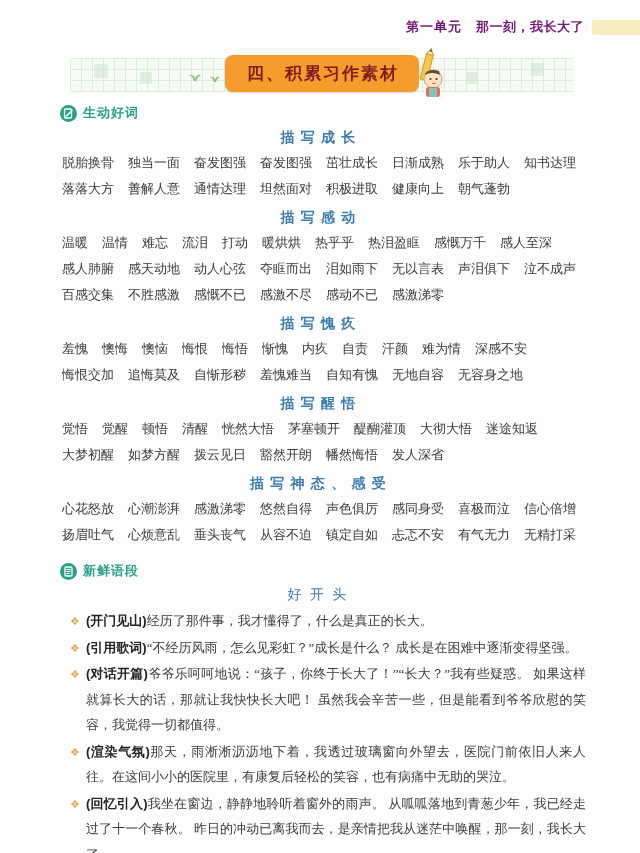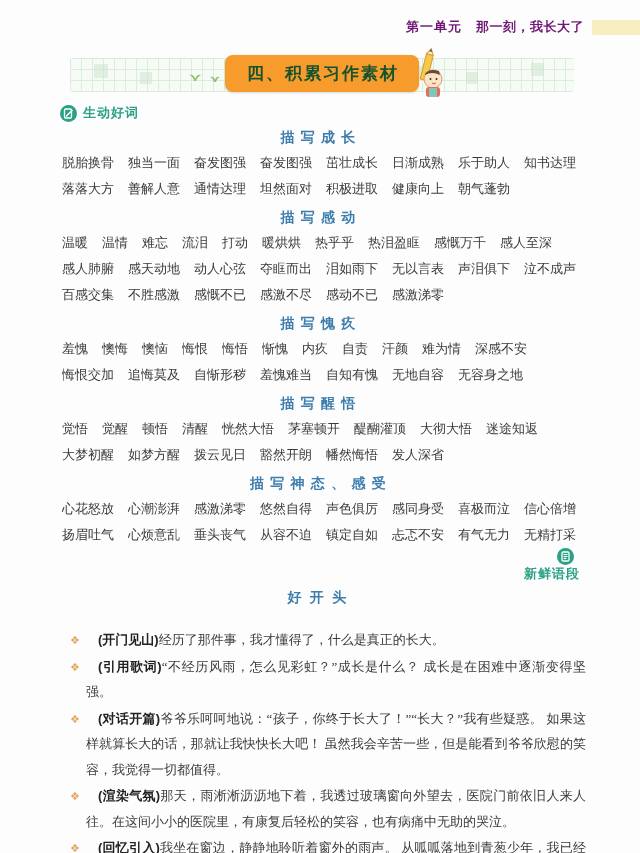--- a/index.html
+++ b/index.html
@@ -30,21 +30,21 @@
     background-color:#f7fbf6;
     background-image:
       linear-gradient(#dcecdc 1px, transparent 1px),
       linear-gradient(90deg,#dcecdc 1px, transparent 1px);
     background-size:11px 11px;
     border-radius:2px;
   }
   .grid-square{position:absolute;background:#cfe6cd;opacity:.55;}
   .banner-title{
     position:absolute;left:50%;top:-3px;transform:translateX(-50%);
-    background:#f79b2c;color:#14532d;
+    background:#f79b2c;color:#7f1d1d;
     font-size:17px;font-weight:bold;letter-spacing:2px;
     padding:7px 20px 7px 22px;border-radius:8px;
     box-shadow:0 1px 2px rgba(0,0,0,.15);
     white-space:nowrap;
   }
   .sprouts{position:absolute;left:118px;top:11px;}
   .mascot{position:absolute;left:50%;margin-left:88px;top:-10px;}
   
   .content{position:absolute;top:100px;left:62px;width:518px;}
   .section-title{
@@ -62,40 +62,39 @@
   .word-row{
     display:flex;gap:14px;flex-wrap:nowrap;
     justify-content:flex-start;
     font-family:"Liberation Serif",serif;
     font-size:13px;line-height:26px;color:#3a3a3a;
     white-space:nowrap;
   }
   .word{display:inline-block;}
   
   .para-heading{
-    text-align:center;color:#3d7eae;font-weight:bold;font-size:14px;
-    letter-spacing:.6em;margin:6px 0 20px;
+    text-align:center;color:#3d7eae;font-weight:normal;font-size:14px;
+    letter-spacing:.6em;margin:6px 0 4px;
   }
   .para-list{margin-left:24px;width:500px;}
   .para-item{
     position:relative;
     font-family:"Liberation Serif",serif;
     font-size:13px;line-height:25.5px;color:#3a3a3a;
     text-align:justify;
     margin-bottom:1px;
   }
   .para-item .bullet{
     position:absolute;left:-16px;top:1px;
     color:#e3a55c;font-size:11px;
     font-family:"DejaVu Sans",sans-serif;
   }
   .para-item .label{
     font-weight:bold;color:#222;
     font-family:"Liberation Sans",sans-serif;
-    margin-left:12px;
   }
 </style>
 </head>
 <body>
 
 <div class="page">
 
   <div class="top-header">
     <span class="unit">第一单元</span>
     <span class="lesson">那一刻，我长大了</span>
@@ -267,21 +266,21 @@
           <span class="word">心烦意乱</span>
           <span class="word">垂头丧气</span>
           <span class="word">从容不迫</span>
           <span class="word">镇定自如</span>
           <span class="word">忐忑不安</span>
           <span class="word">有气无力</span>
           <span class="word">无精打采</span>
         </div>
       </div>
 
-    <div class="section-title" style="margin-top:0;flex-direction:column;">
+    <div class="section-title" style="margin-top:14px;">
       <span class="icon">
         <svg width="17" height="17" viewBox="0 0 17 17">
           <circle cx="8.5" cy="8.5" r="8.5" fill="#2aa186"></circle>
           <rect x="5" y="4" width="7" height="9" rx="1.2" fill="none" stroke="#fff" stroke-width="1.3"></rect>
           <line x1="6.5" y1="6.5" x2="10.5" y2="6.5" stroke="#fff" stroke-width="1.1"></line>
           <line x1="6.5" y1="8.5" x2="10.5" y2="8.5" stroke="#fff" stroke-width="1.1"></line>
           <line x1="6.5" y1="10.5" x2="9.5" y2="10.5" stroke="#fff" stroke-width="1.1"></line>
         </svg>
       </span>
       <span>新鲜语段</span>

